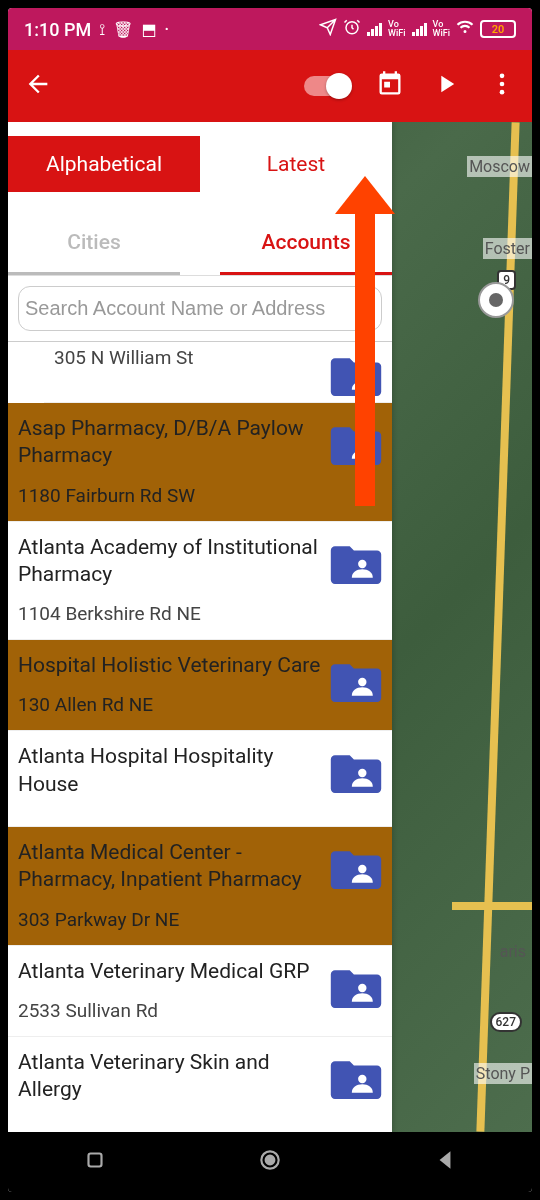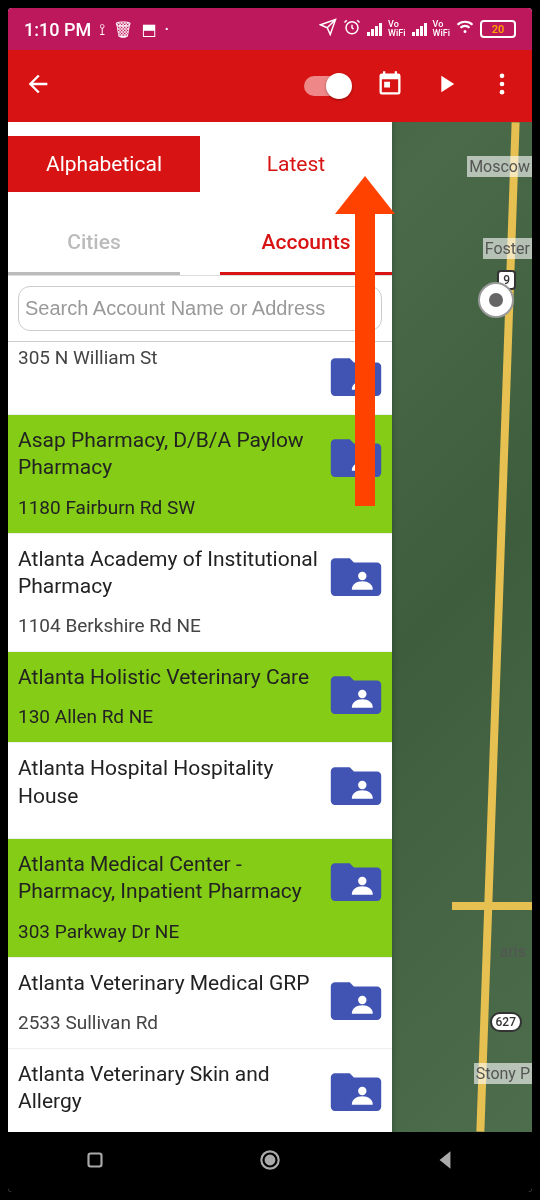--- a/index.html
+++ b/index.html
@@ -190,24 +190,25 @@
       flex-direction: column;
     }
     .list-item {
       padding: 12px 10px 14px 10px;
       background: #fff;
       border-bottom: 1px solid #eee;
       display: flex;
       justify-content: space-between;
       align-items: flex-start;
     }
-    .list-item.highlighted { background: #84cc16; }
+    .list-item.highlighted { background: #a16207; }
     .list-item.partial {
       padding-top: 4px;
-      padding-bottom: 18px;
+      padding-bottom: 6px;
+      margin-left: 36px;
     }
     .item-text { flex: 1; }
     .item-name {
       font-size: 21px;
       color: #222;
       margin-bottom: 14px;
       line-height: 1.3;
     }
     .item-address {
       font-size: 19px;
@@ -390,21 +391,21 @@
               <div class="item-address">1104 Berkshire Rd NE</div>
             </div>
             <div class="folder-icon"><svg viewBox="0 0 24 20">
                 <path fill="#4154b3" d="M2 2h7l2 2h11a2 2 0 012 2v12a2 2 0 01-2 2H2a2 2 0 01-2-2V4a2 2 0 012-2z"></path>
                 <circle cx="15" cy="10.5" r="2" fill="#fff"></circle>
                 <path fill="#fff" d="M10 17c0-2.5 2.2-4 5-4s5 1.5 5 4H10z"></path>
               </svg></div>
           </div>
           <div class="list-item highlighted">
             <div class="item-text">
-              <div class="item-name">Atlanta Holistic Veterinary Care</div>
+              <div class="item-name">Hospital Holistic Veterinary Care</div>
               <div class="item-address">130 Allen Rd NE</div>
             </div>
             <div class="folder-icon"><svg viewBox="0 0 24 20">
                 <path fill="#4154b3" d="M2 2h7l2 2h11a2 2 0 012 2v12a2 2 0 01-2 2H2a2 2 0 01-2-2V4a2 2 0 012-2z"></path>
                 <circle cx="15" cy="10.5" r="2" fill="#fff"></circle>
                 <path fill="#fff" d="M10 17c0-2.5 2.2-4 5-4s5 1.5 5 4H10z"></path>
               </svg></div>
           </div>
           <div class="list-item">
             <div class="item-text">

